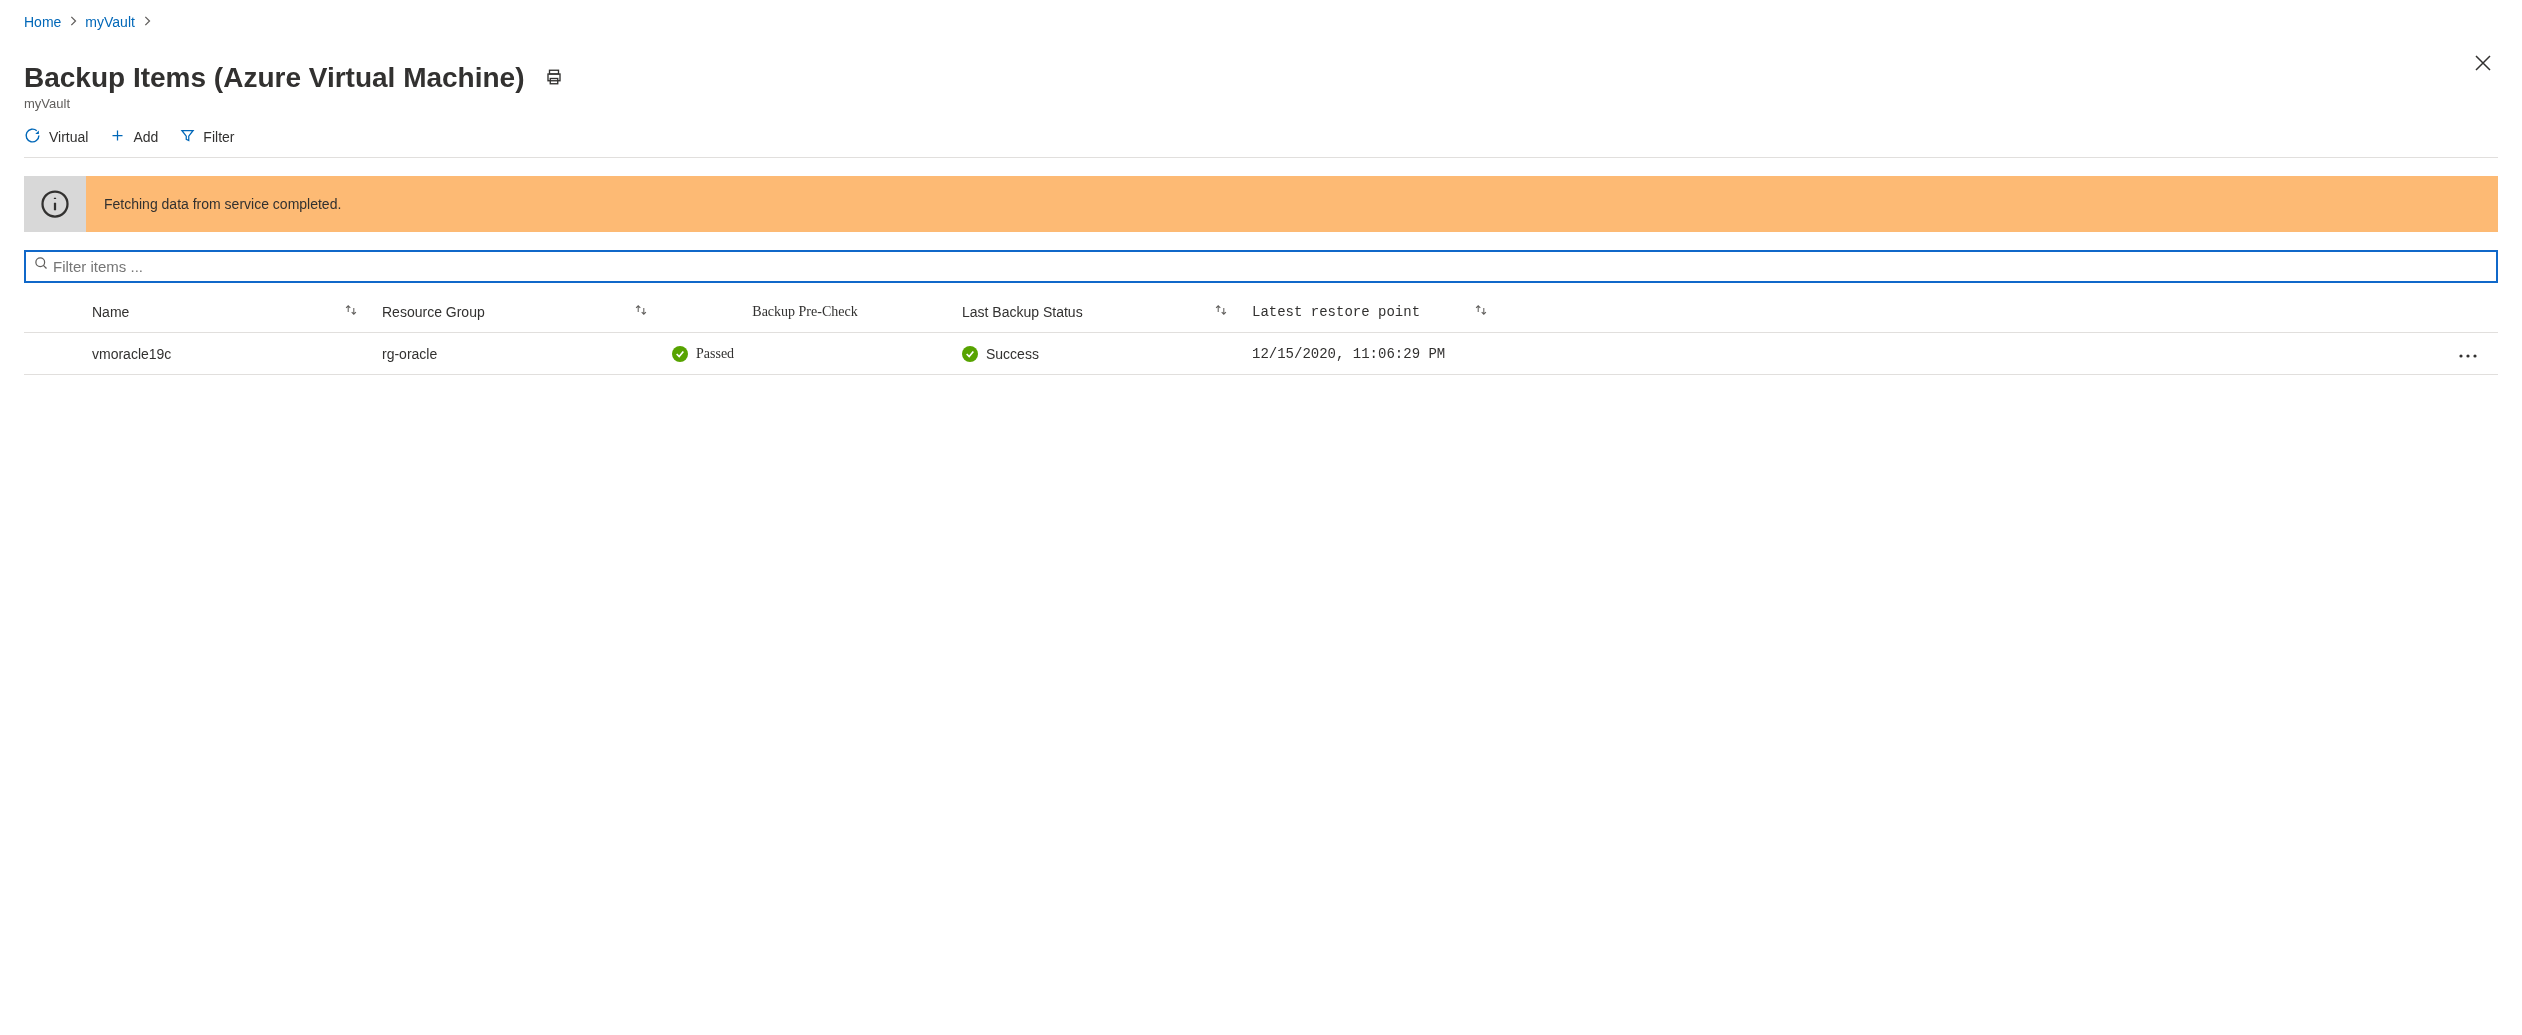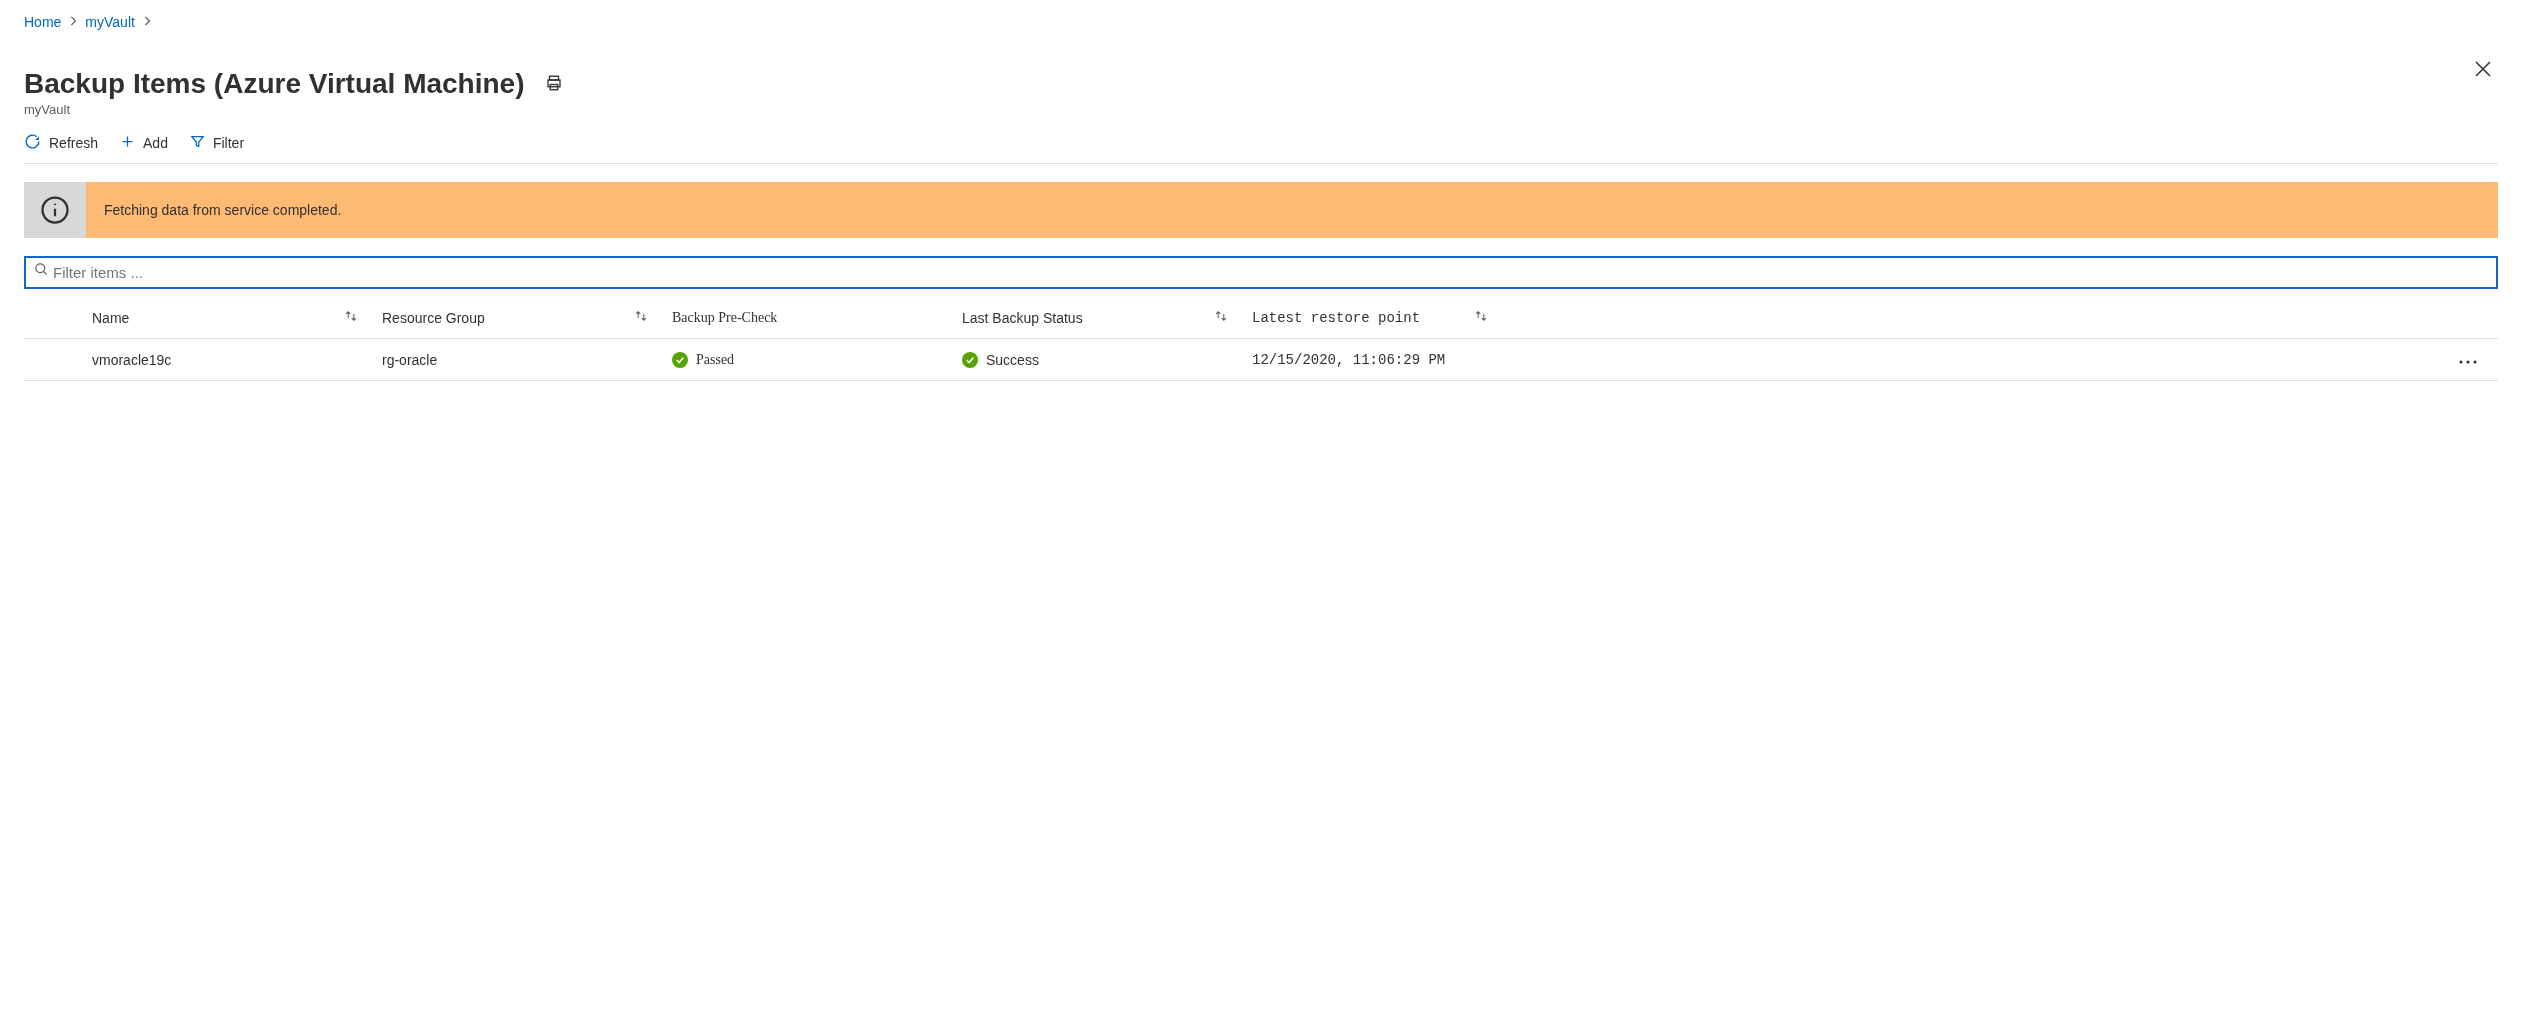--- a/index.html
+++ b/index.html
@@ -13,21 +13,21 @@
     width: 2522px;
   }
   .page {
     padding: 14px 24px 0 24px;
   }
   .breadcrumb {
     display: flex;
     align-items: center;
     gap: 8px;
     font-size: 14px;
-    margin-bottom: 10px;
+    margin-bottom: 4px;
   }
   .breadcrumb a {
     color: #0067b8;
     text-decoration: none;
     cursor: pointer;
   }
   .breadcrumb .sep {
     color: #605e5c;
     font-size: 12px;
   }
@@ -126,21 +126,21 @@
     gap: 10px;
   }
   .col-check { width: 56px; }
   .col-name { width: 290px; }
   .col-rg   { width: 290px; }
   .col-pre  { width: 290px; font-family: Liberation Serif, serif; }
   .col-stat { width: 290px; }
   .col-rp   { width: 260px; font-family: Liberation Mono, monospace; }
   .col-more { width: 60px; margin-left:auto; justify-content: center; }
   .sort-icon { margin-left: auto; color: #605e5c; }
-  .th-inner { display:flex; align-items:center; width:100%; justify-content:space-between; }
+  .th-inner { display:flex; align-items:center; width:100%; justify-content:center; }
   .status-pill {
     display: flex;
     align-items: center;
     gap: 8px;
   }
   .ok-dot {
     width: 16px; height: 16px; border-radius: 50%;
     background: #57a300;
     display: inline-flex; align-items:center; justify-content:center;
   }
@@ -189,21 +189,21 @@
   <div class="subtitle">myVault</div>
 
   <div class="toolbar">
     <button class="toolbar-btn">
       <span>
         <svg width="17" height="17" viewBox="0 0 24 24" fill="none" stroke="currentColor" stroke-width="2">
           <path d="M21 12a9 9 0 1 1-3-6.7"></path>
           <path d="M21 5 L21 10 L16 10" fill="currentColor" stroke="none"></path>
         </svg>
       </span>
-      <span>Refresh</span>
+      <span>Virtual</span>
     </button>
     <button class="toolbar-btn">
       <span>
         <svg width="15" height="15" viewBox="0 0 24 24" stroke="currentColor" stroke-width="2">
             <path d="M12 4v16M4 12h16"></path>
           </svg>
       </span>
       <span>Add</span>
     </button>
     <button class="toolbar-btn">

